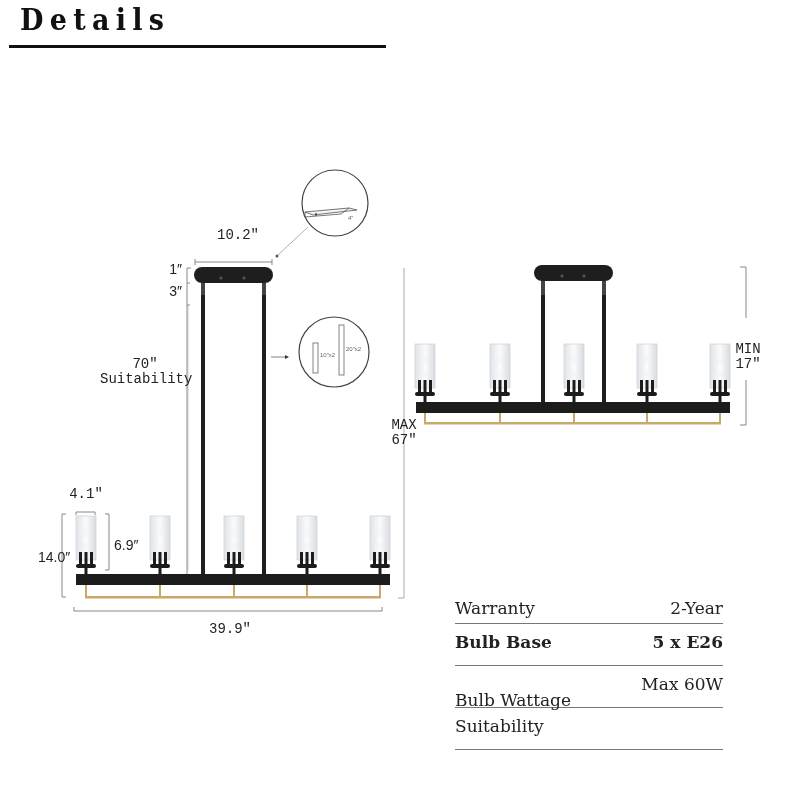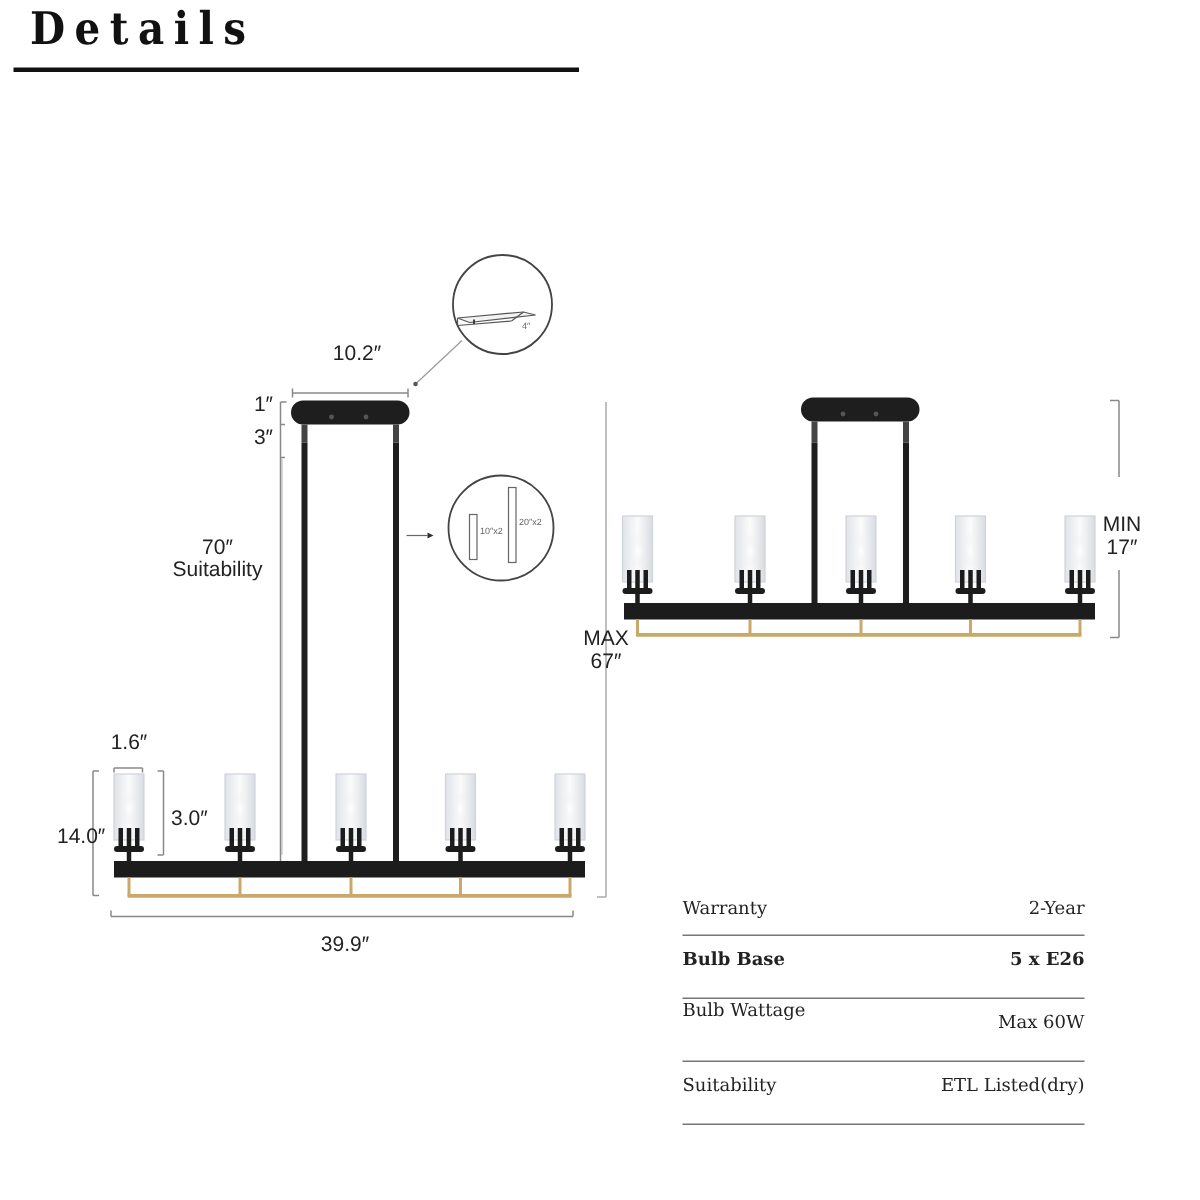--- a/index.html
+++ b/index.html
@@ -1,26 +1,26 @@
 <!DOCTYPE html>
 <html><head>
   <meta charset="utf-8">
   <style>
     html, body { margin: 0; padding: 0; background: #ffffff; }
     body { width: 800px; height: 800px; position: relative; overflow: hidden; font-family: "Liberation Sans", sans-serif; color: #222; }
     .abs { position: absolute; }
     .title { left: 20px; top: 2px; font-family: "DejaVu Serif", serif; font-weight: bold; font-size: 30px; letter-spacing: 7px; color: #111; transform: scaleX(0.9); transform-origin: left top; }
     .title-rule { left: 9px; top: 45px; width: 377px; height: 3px; background: #111; }
     .dim { font-family: "Liberation Sans", sans-serif; font-size: 14px; color: #222; line-height: 15px; white-space: nowrap; }
-    .dim.center { text-align: center; }
+    .dim.center { text-align: center; font-family: Liberation Mono, monospace; }
     .dim.right { text-align: right; }
     svg { position: absolute; left: 0; top: 0; }
     .spec-table { left: 455px; top: 596px; width: 268px; }
     .spec-row { position: relative; height: 42px; border-bottom: 1px solid #777; box-sizing: border-box; }
-    .spec-label, .spec-value { position: absolute; top: 2px; font-family: "DejaVu Serif", serif; font-size: 12px; color: #222; }
+    .spec-label, .spec-value { position: absolute; top: 2px; font-family: "DejaVu Serif", serif; font-size: 17px; color: #222; }
     .spec-label { left: 0; }
     .spec-value { right: 0; text-align: center; }
     .tiny { font-size: 6px; color: #666; font-family: "Liberation Sans", sans-serif; }
   </style>
 </head>
 <body>
 
 <div class="abs title">Details</div>
 <div class="abs title-rule"></div>
 
@@ -153,22 +153,22 @@
     <line x1="740" y1="267" x2="746" y2="267" stroke="#888" stroke-width="1"></line>
     <line x1="740" y1="425" x2="746" y2="425" stroke="#888" stroke-width="1"></line>
   </g>
 </svg>
 
 <div class="abs dim center" style="left:208px; top:228px; width:60px;">10.2″</div>
 <div class="abs dim right" style="left:150px; top:262px; width:32px;">1″</div>
 <div class="abs dim right" style="left:150px; top:284px; width:32px;">3″</div>
 <div class="abs dim center" style="left:100px; top:357px; width:90px;">70″</div>
 <div class="abs dim center" style="left:100px; top:372px; width:90px;">Suitability</div>
-<div class="abs dim center" style="left:66px; top:487px; width:40px;">1.6″</div>
-<div class="abs dim" style="left:114px; top:538px;">3.0″</div>
+<div class="abs dim center" style="left:66px; top:487px; width:40px;">4.1″</div>
+<div class="abs dim" style="left:114px; top:538px;">6.9″</div>
 <div class="abs dim" style="left:38px; top:550px;">14.0″</div>
 <div class="abs dim center" style="left:190px; top:622px; width:80px;">39.9″</div>
 
 <div class="abs tiny" style="left:348px; top:215px;">4″</div>
 <div class="abs tiny" style="left:320px; top:352px;">10″x2</div>
 <div class="abs tiny" style="left:346px; top:346px;">20″x2</div>
 
 <div class="abs dim center" style="left:382px; top:418px; width:44px;">MAX</div>
 <div class="abs dim center" style="left:382px; top:433px; width:44px;">67″</div>
 <div class="abs dim center" style="left:726px; top:342px; width:44px;">MIN</div>
@@ -177,20 +177,19 @@
 <div class="abs spec-table">
   <div class="spec-row" style="height:28px;">
     <span class="spec-label">Warranty</span>
     <span class="spec-value">2-Year</span>
   </div>
   <div class="spec-row" style="padding-top:6px;font-weight:bold;">
     <span class="spec-label" style="top:8px;">Bulb Base</span>
     <span class="spec-value" style="top:8px;">5 x E26</span>
   </div>
   <div class="spec-row">
-    <span class="spec-label" style="top:0;text-align:right;">Bulb Wattage</span>
+    <span class="spec-label" style="top:24px;text-align:right;">Bulb Wattage</span>
     <span class="spec-value" style="top:8px;">Max 60W</span>
   </div>
   <div class="spec-row">
     <span class="spec-label" style="top:8px;">Suitability</span>
-    <span class="spec-value" style="top:8px;">ETL Listed(dry)</span>
   </div>
 </div>
 
 </body></html>

